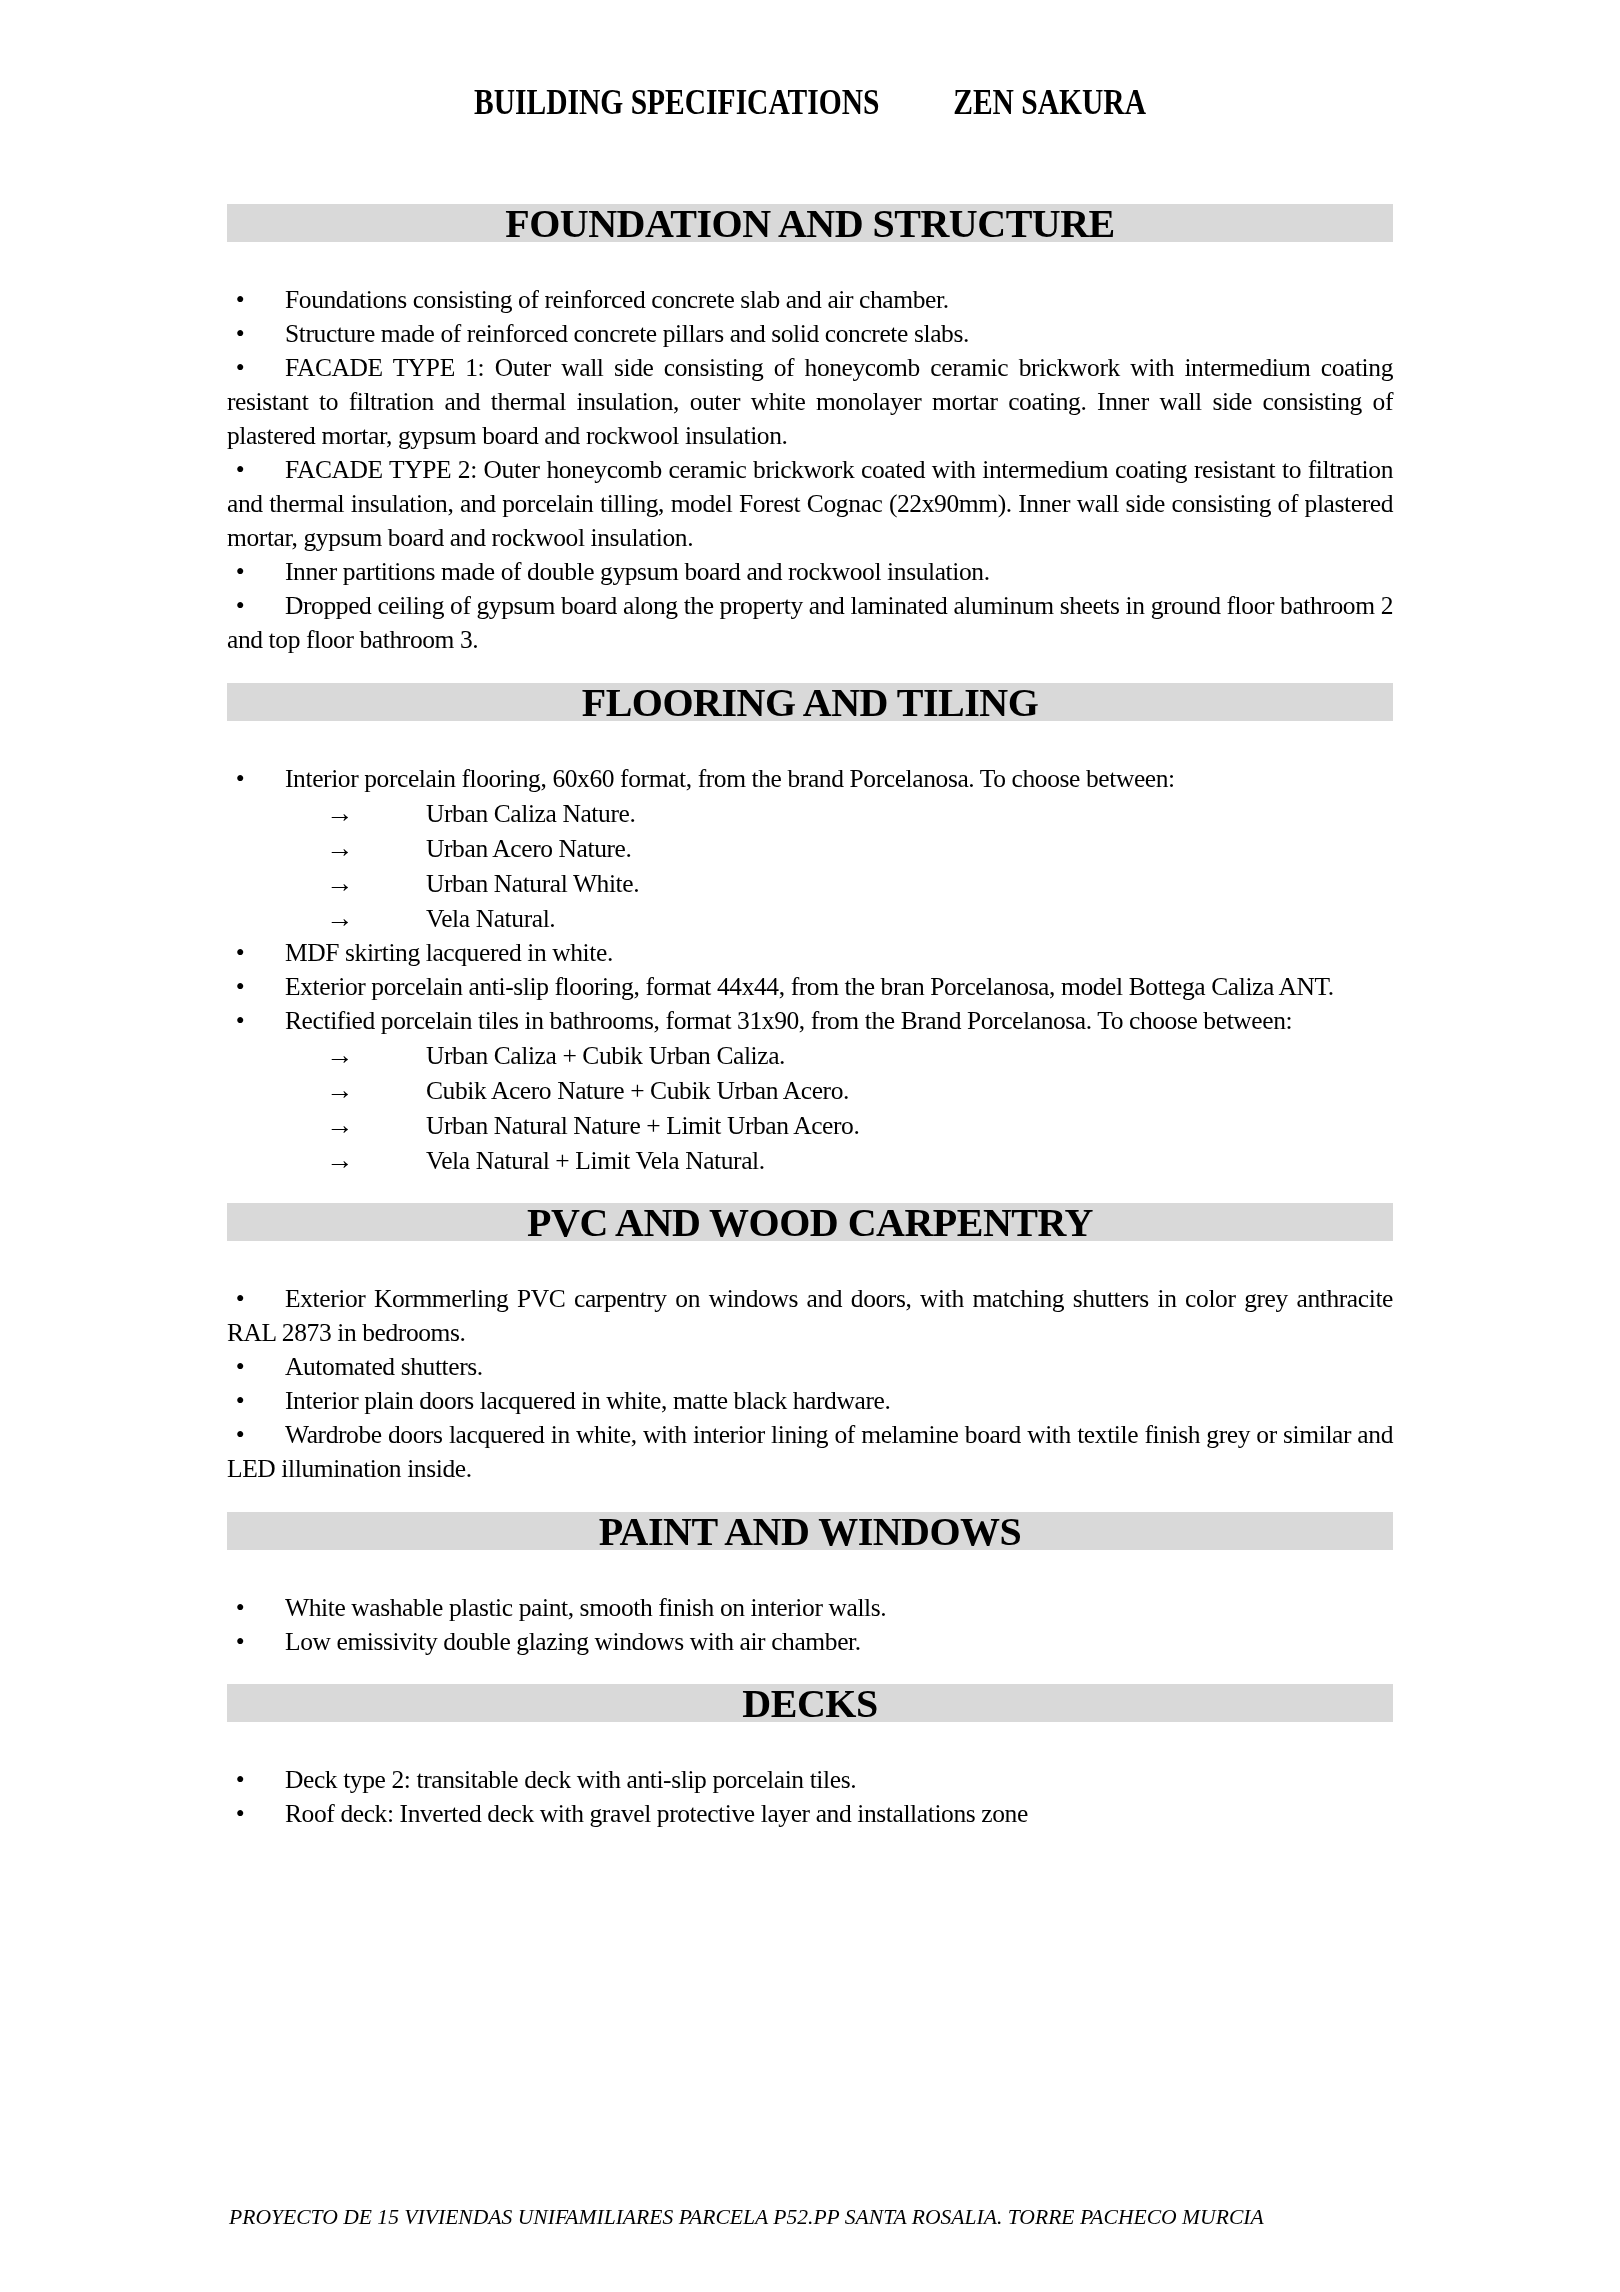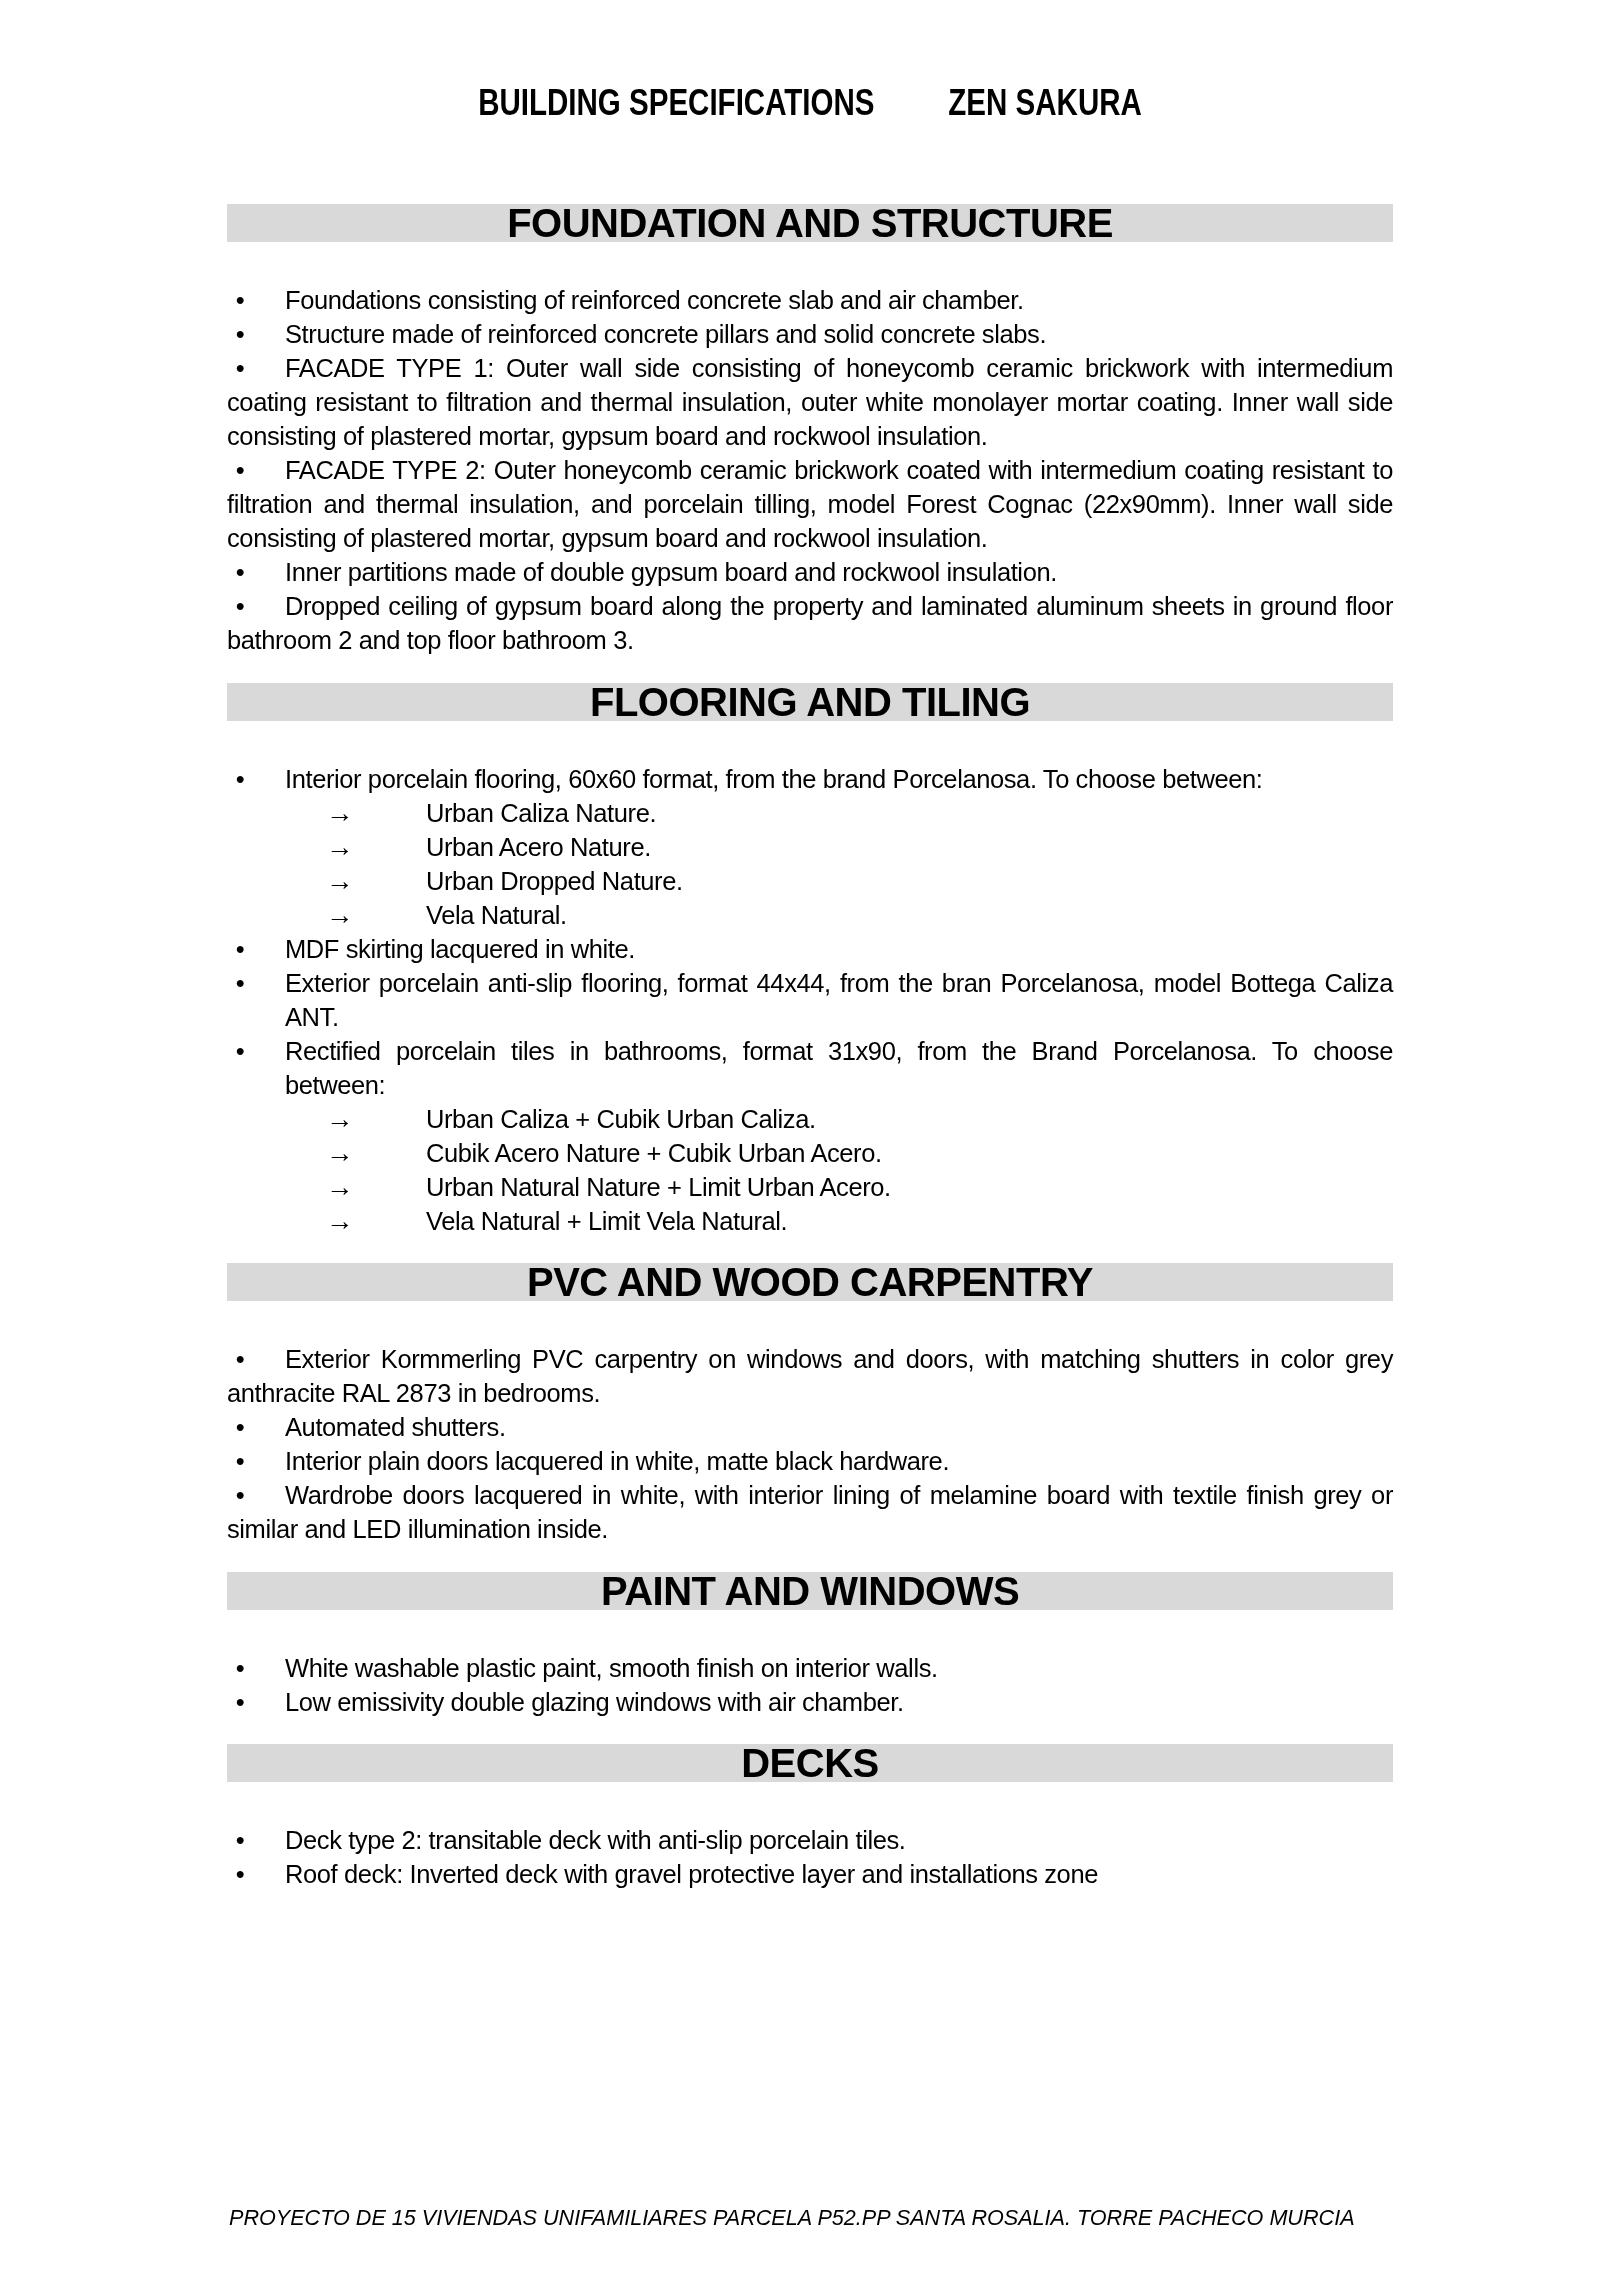--- a/index.html
+++ b/index.html
@@ -6,21 +6,21 @@
     margin: 0;
     padding: 0;
     background: #ffffff;
   }
   .page {
     position: relative;
     width: 1620px;
     height: 2293px;
     background: #ffffff;
     color: #000000;
-    font-family: Liberation Sans, sans-serif;
+    font-family: Liberation Serif, serif;
     overflow: hidden;
   }
   .content {
     padding: 0 227px;
   }
   .doc-title {
     margin: 0;
     padding-top: 80px;
     display: flex;
     justify-content: center;
@@ -123,21 +123,21 @@
 
   <div class="section">
     <div class="sec-heading" style="background: rgb(217, 217, 217);">FLOORING AND TILING</div>
     <div class="sec-items">
   <p class="item bullet-hang"><span class="marker">•</span><span class="item-text">Interior porcelain flooring, 60x60 format, from the brand Porcelanosa. To choose between:</span></p>
 
   <p class="item arrow-item"><span class="marker">→</span><span class="item-text">Urban Caliza Nature.</span></p>
 
   <p class="item arrow-item"><span class="marker">→</span><span class="item-text">Urban Acero Nature.</span></p>
 
-  <p class="item arrow-item"><span class="marker">→</span><span class="item-text">Urban Dropped Nature.</span></p>
+  <p class="item arrow-item"><span class="marker">→</span><span class="item-text">Urban Natural White.</span></p>
 
   <p class="item arrow-item"><span class="marker">→</span><span class="item-text">Vela Natural.</span></p>
 
   <p class="item bullet-hang"><span class="marker">•</span><span class="item-text">MDF skirting lacquered in white.</span></p>
 
   <p class="item bullet-hang"><span class="marker">•</span><span class="item-text">Exterior porcelain anti-slip flooring, format 44x44, from the bran Porcelanosa, model Bottega Caliza ANT.</span></p>
 
   <p class="item bullet-hang"><span class="marker">•</span><span class="item-text">Rectified porcelain tiles in bathrooms, format 31x90, from the Brand Porcelanosa. To choose between:</span></p>
 
   <p class="item arrow-item"><span class="marker">→</span><span class="item-text">Urban Caliza + Cubik Urban Caliza.</span></p>

